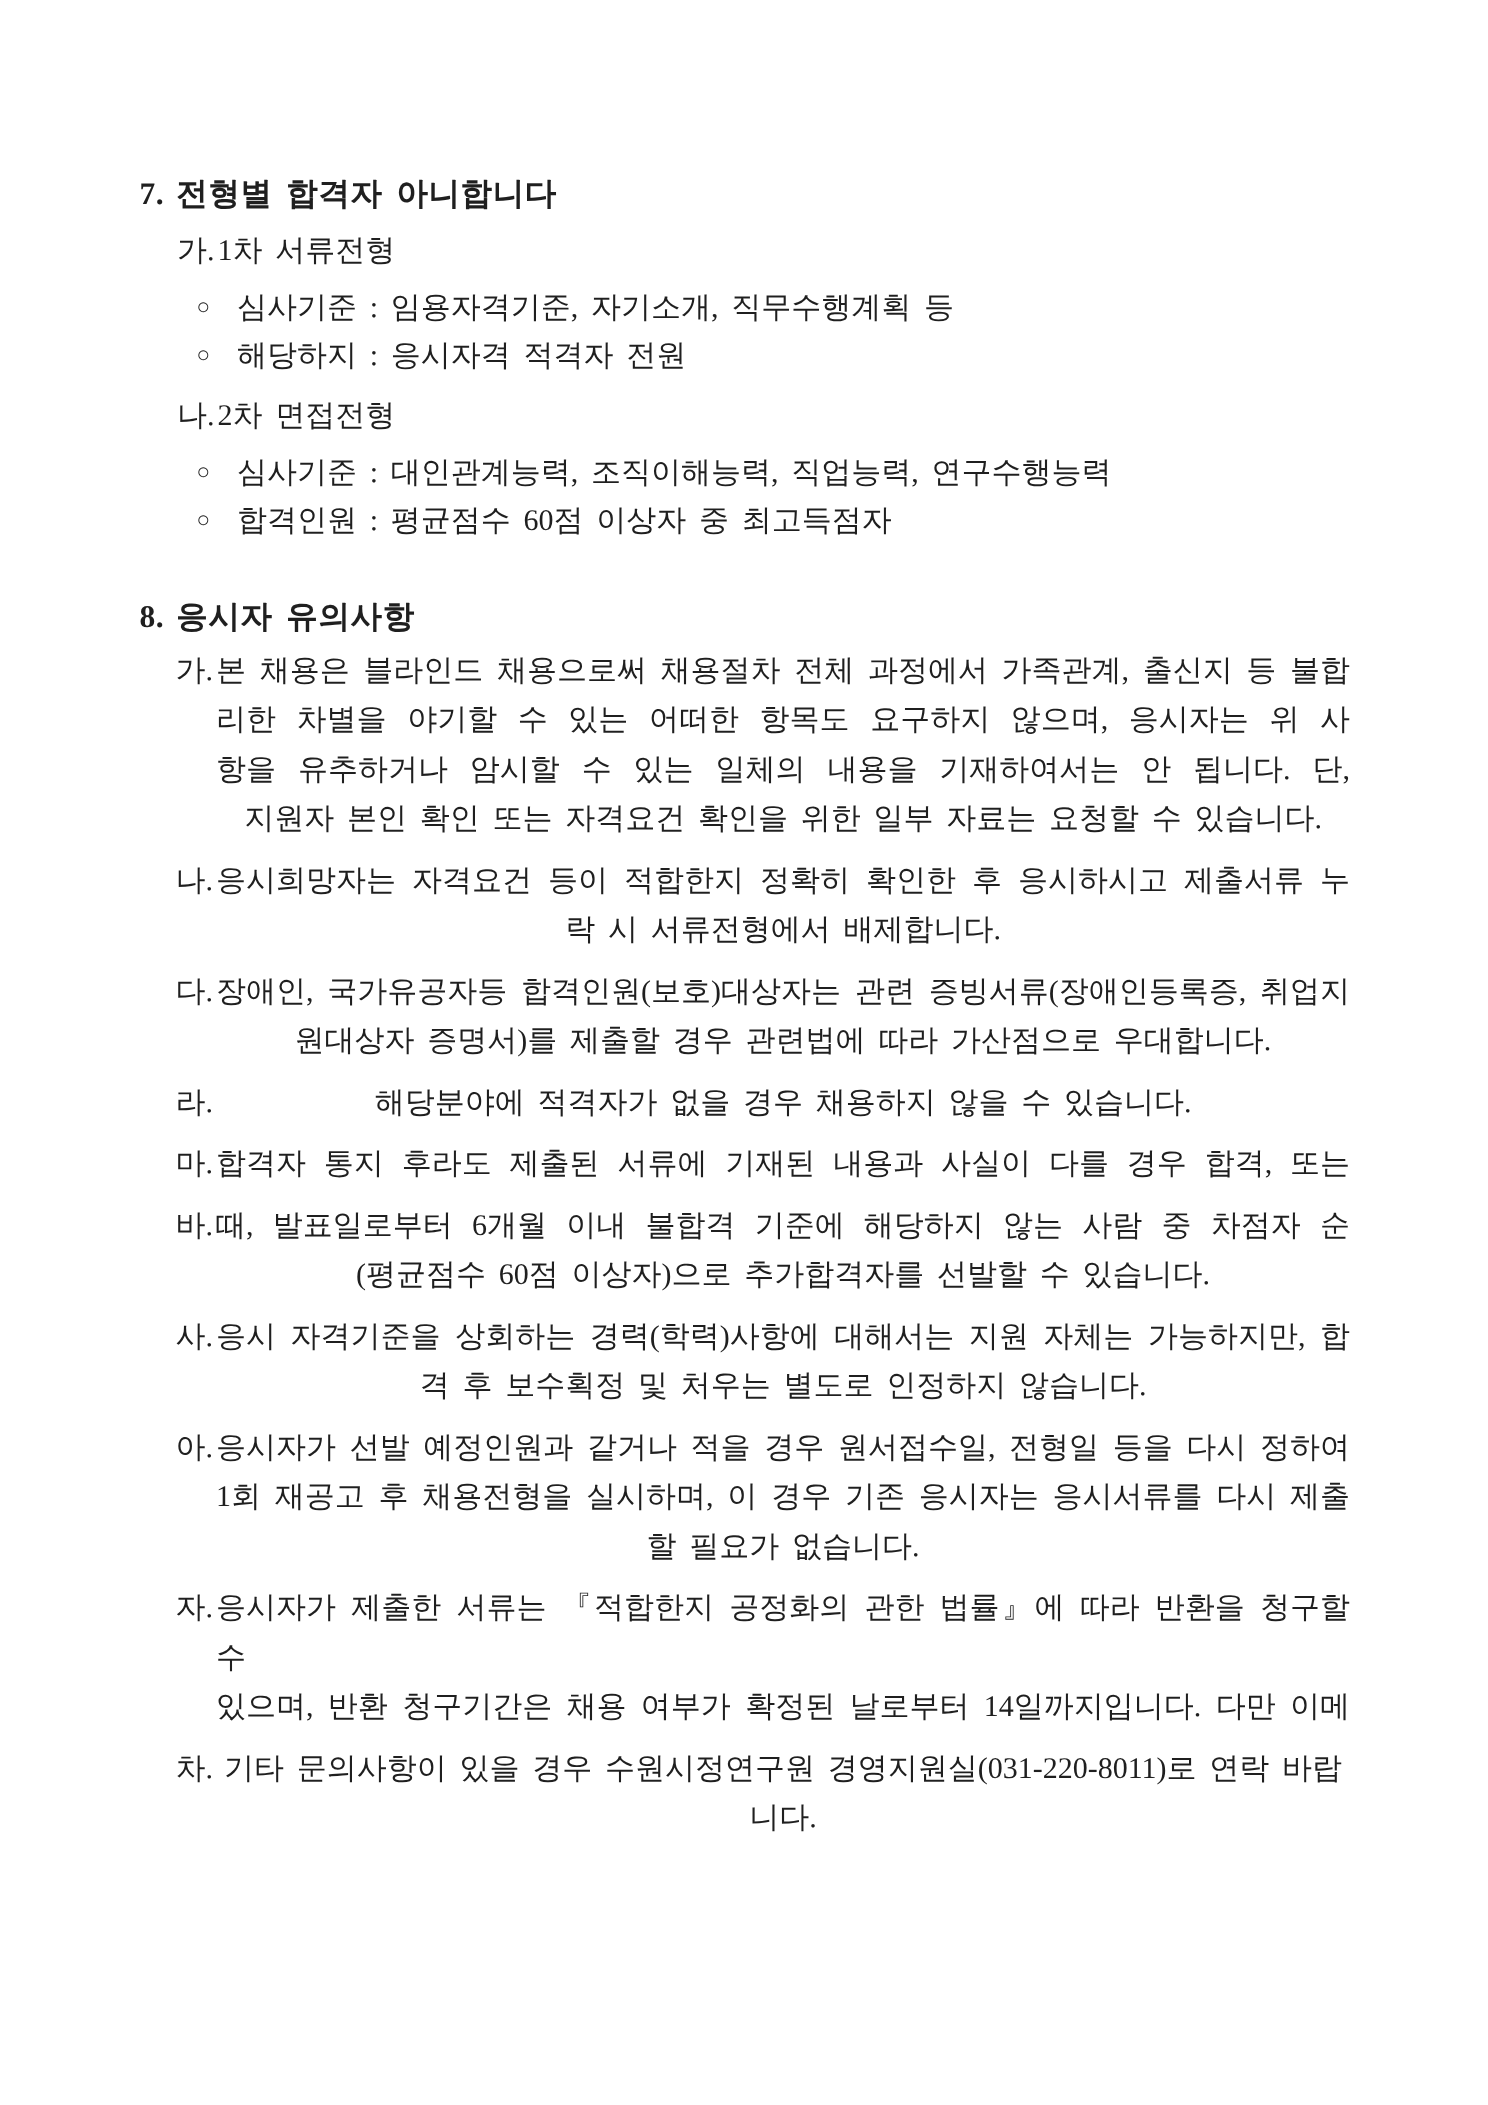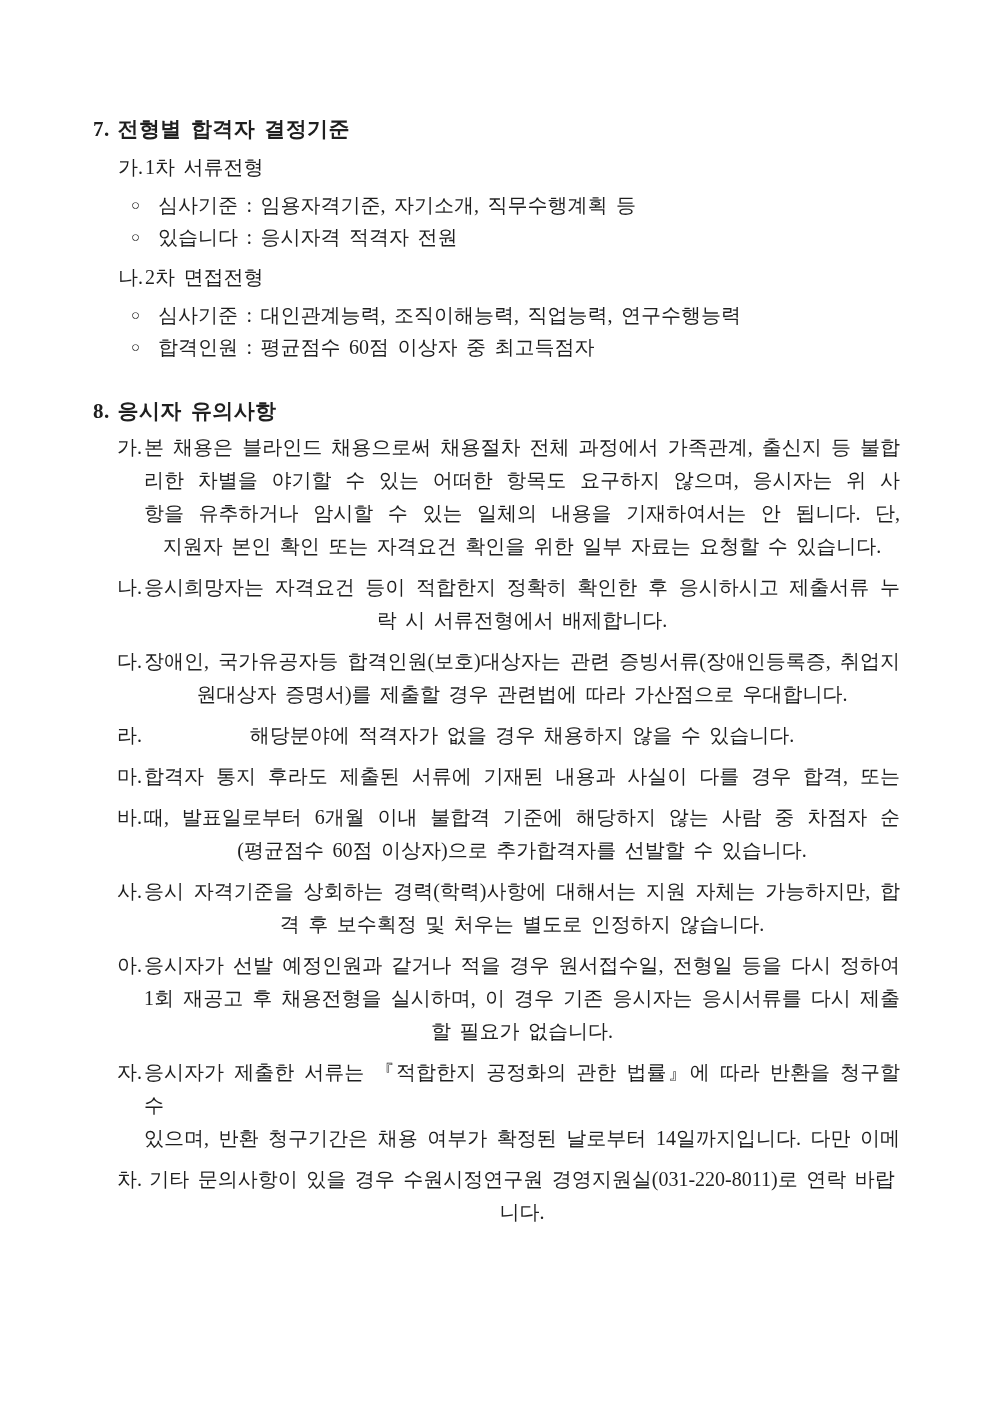--- a/index.html
+++ b/index.html
@@ -62,34 +62,34 @@
   .ln.j { text-align: justify; text-align-last: justify; }
 </style>
 </head>
 <body>
 
 <div class="page">
 
   <section>
     <h2 class="sec-title">
       <span class="num">7.</span>
-      <span>전형별 합격자 결정기준</span>
+      <span>전형별 합격자 아니합니다</span>
     </h2>
 
     <div class="sub">
       <span class="sub-label">가.</span>
       <span>1차 서류전형</span>
     </div>
     <div class="bul">
       <span class="bul-icon">○</span>
       <span>심사기준 : 임용자격기준, 자기소개, 직무수행계획 등</span>
     </div>
     <div class="bul">
       <span class="bul-icon">○</span>
-      <span>있습니다 : 응시자격 적격자 전원</span>
+      <span>해당하지 : 응시자격 적격자 전원</span>
     </div>
 
     <div class="sub">
       <span class="sub-label">나.</span>
       <span>2차 면접전형</span>
     </div>
     <div class="bul">
       <span class="bul-icon">○</span>
       <span>심사기준 : 대인관계능력, 조직이해능력, 직업능력, 연구수행능력</span>
     </div>

